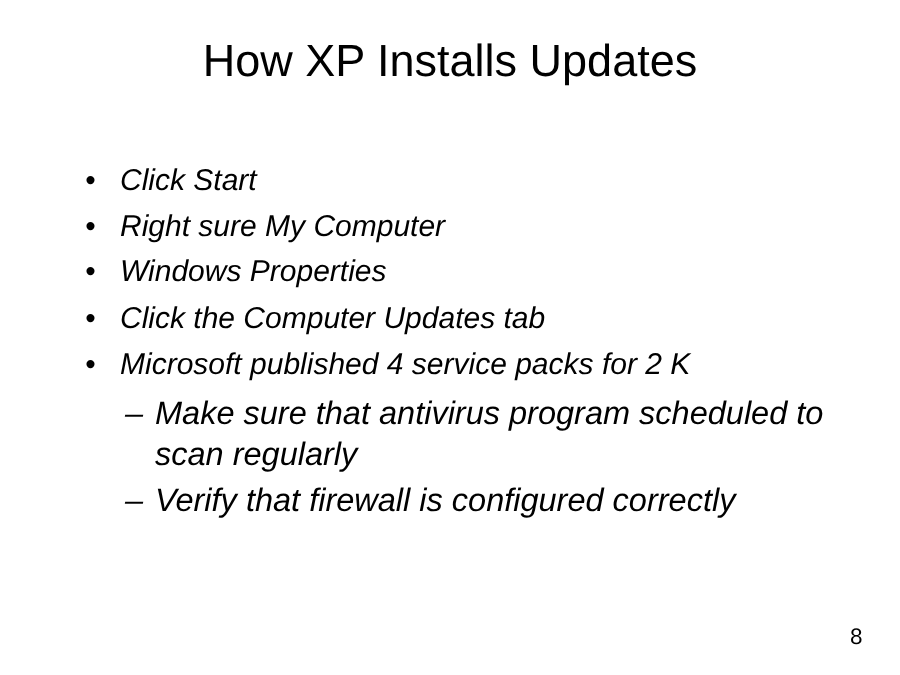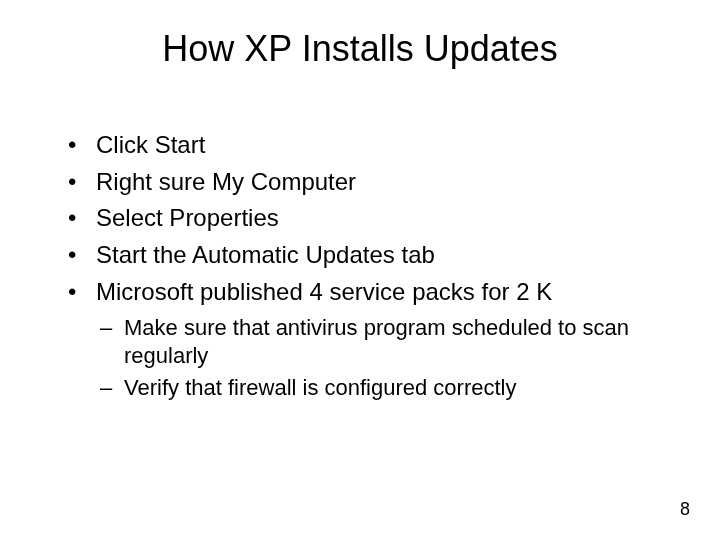--- a/index.html
+++ b/index.html
@@ -32,39 +32,41 @@
     top: 130px;
     left: 60px;
     right: 60px;
     font-size: 24px;
     line-height: 1.28;
   }
   ul.bullets {
     list-style: none;
     margin: 0;
     padding: 0;
+    font-style: italic;
   }
   ul.bullets > li {
     position: relative;
     padding-left: 36px;
     margin: 0 0 6px 0;
   }
   ul.bullets > li::before {
     content: "•";
     position: absolute;
     left: 8px;
     top: 0;
     font-size: 24px;
     line-height: 1.28;
   }
   ul.sub {
     list-style: none;
     margin: 4px 0 0 0;
     padding: 0 0 0 36px;
-    font-size: 22px;
+    font-size: 26px;
+    font-style: italic;
   }
   ul.sub > li {
     position: relative;
     padding-left: 28px;
     margin: 0 0 4px 0;
   }
   ul.sub > li::before {
     content: "–";
     position: absolute;
     left: 4px;
@@ -81,22 +83,22 @@
 <body>
 
 <div class="slide">
 
   <h1 class="title">How XP Installs Updates</h1>
 
   <div class="body">
     <ul class="bullets">
       <li>Click Start</li>
       <li>Right sure My Computer</li>
-      <li>Select Properties</li>
-      <li>Start the Automatic Updates tab</li>
+      <li>Windows Properties</li>
+      <li>Click the Computer Updates tab</li>
       <li>Microsoft published 4 service packs for 2 K</li>
     </ul>
     <ul class="sub">
       <li>Make sure that antivirus program scheduled to scan regularly</li>
       <li>Verify that firewall is configured correctly</li>
     </ul>
   </div>
 
   <div class="page-number">8</div>
 

